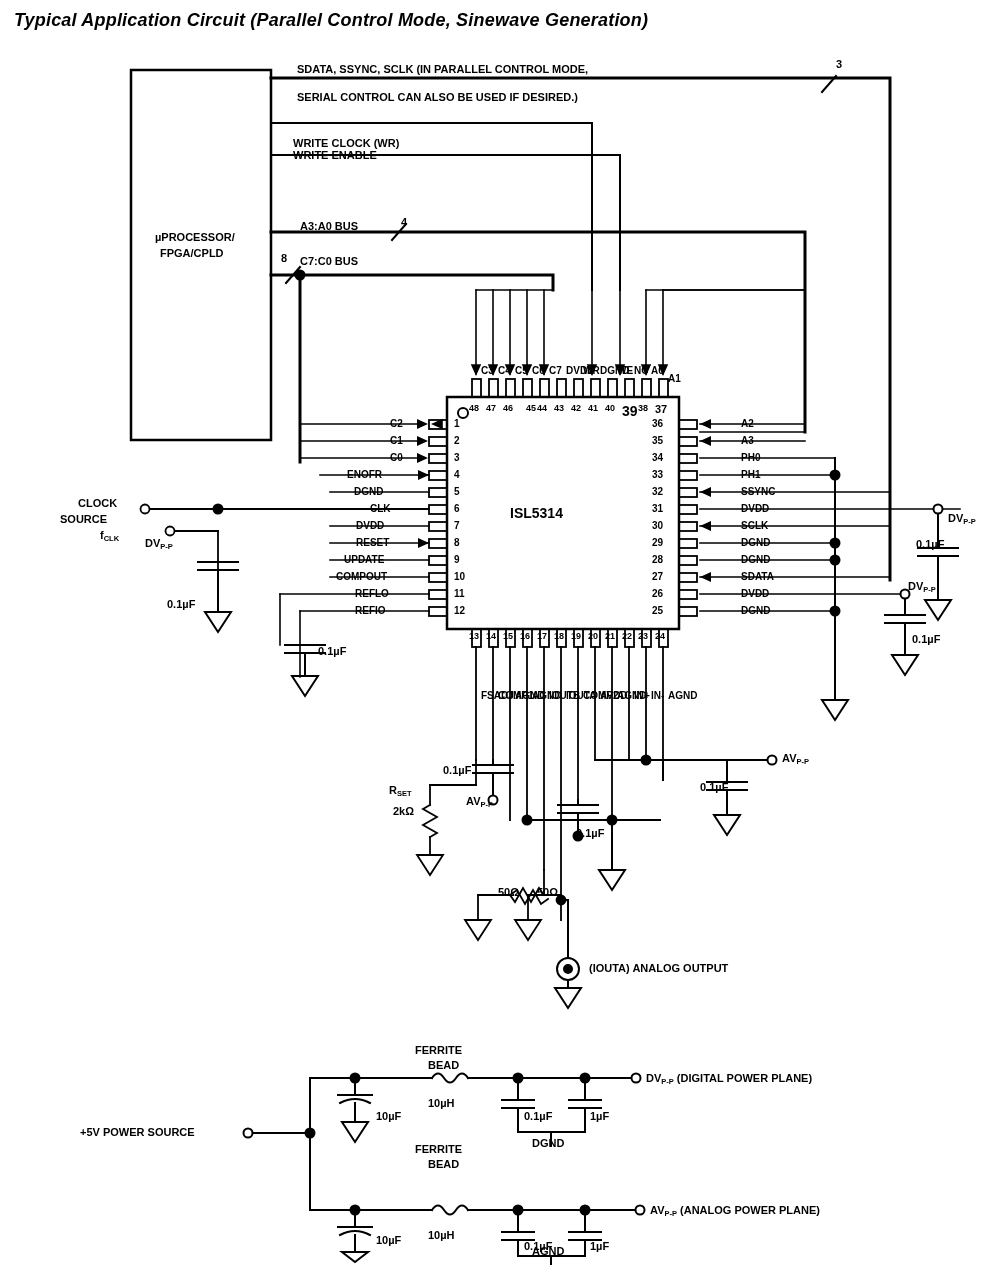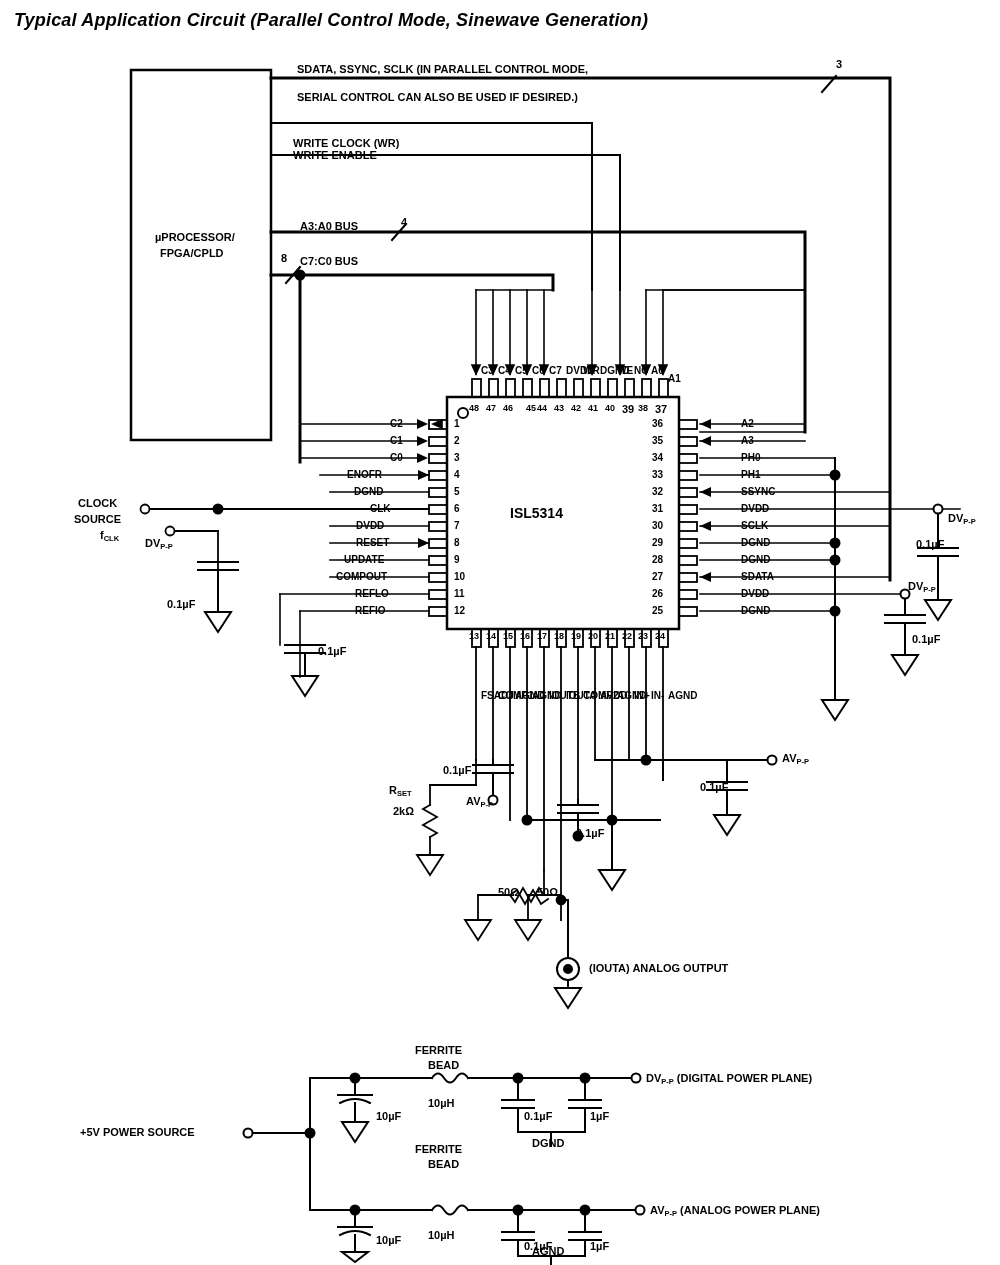--- a/index.html
+++ b/index.html
@@ -394,21 +394,21 @@
 
   <div class="pin" style="left:469px;top:403px;font-size:9px;">48</div>
   <div class="pin" style="left:486px;top:403px;font-size:9px;">47</div>
   <div class="pin" style="left:503px;top:403px;font-size:9px;">46</div>
   <div class="pin" style="left:520px;top:403px;font-size:9px;margin-left:6px;">45</div>
   <div class="pin" style="left:537px;top:403px;font-size:9px;">44</div>
   <div class="pin" style="left:554px;top:403px;font-size:9px;">43</div>
   <div class="pin" style="left:571px;top:403px;font-size:9px;">42</div>
   <div class="pin" style="left:588px;top:403px;font-size:9px;">41</div>
   <div class="pin" style="left:605px;top:403px;font-size:9px;">40</div>
-  <div class="pin" style="left:622px;top:403px;font-size:11px;">39</div>
+  <div class="pin" style="left:622px;top:403px;font-size:14px;">39</div>
   <div class="pin" style="left:638px;top:403px;font-size:9px;">38</div>
   <div class="pin" style="left:655px;top:403px;font-size:11px;">37</div>
 
   <div class="pin rot" style="left:481px;top:365px;">C3</div>
   <div class="pin rot" style="left:498px;top:365px;">C4</div>
   <div class="pin rot" style="left:515px;top:365px;">C5</div>
   <div class="pin rot" style="left:532px;top:365px;">C6</div>
   <div class="pin rot" style="left:549px;top:365px;">C7</div>
   <div class="pin rot" style="left:566px;top:365px;">DVDD</div>
   <div class="pin rot" style="left:583px;top:365px;">WR</div>
@@ -490,21 +490,21 @@
   <div class="pin" style="left:741px;top:486px;">SSYNC</div>
   <div class="pin" style="left:741px;top:503px;">DVDD</div>
   <div class="pin" style="left:741px;top:520px;">SCLK</div>
   <div class="pin" style="left:741px;top:537px;">DGND</div>
   <div class="pin" style="left:741px;top:554px;">DGND</div>
   <div class="pin" style="left:741px;top:571px;">SDATA</div>
   <div class="pin" style="left:741px;top:588px;">DVDD</div>
   <div class="pin" style="left:741px;top:605px;">DGND</div>
 
   <div class="lbl" style="left:78px;top:497px;">CLOCK</div>
-  <div class="lbl" style="left:74px;top:513px;">SOURCE</div>
+  <div class="lbl" style="left:60px;top:513px;">SOURCE</div>
   <div class="lbl" style="left:100px;top:529px;"><span>f</span><sub>CLK</sub></div>
   <div class="lbl" style="left:145px;top:537px;"><span>DV</span><sub>P-P</sub></div>
   <div class="lbl" style="left:167px;top:598px;">0.1µF</div>
   <div class="lbl" style="left:318px;top:645px;">0.1µF</div>
   <div class="lbl" style="left:389px;top:784px;"><span>R</span><sub>SET</sub></div>
   <div class="lbl" style="left:393px;top:805px;">2kΩ</div>
 
   <div class="lbl" style="left:443px;top:764px;">0.1µF</div>
   <div class="lbl" style="left:466px;top:795px;"><span>AV</span><sub>P-P</sub></div>
   <div class="lbl" style="left:576px;top:827px;">0.1µF</div>

